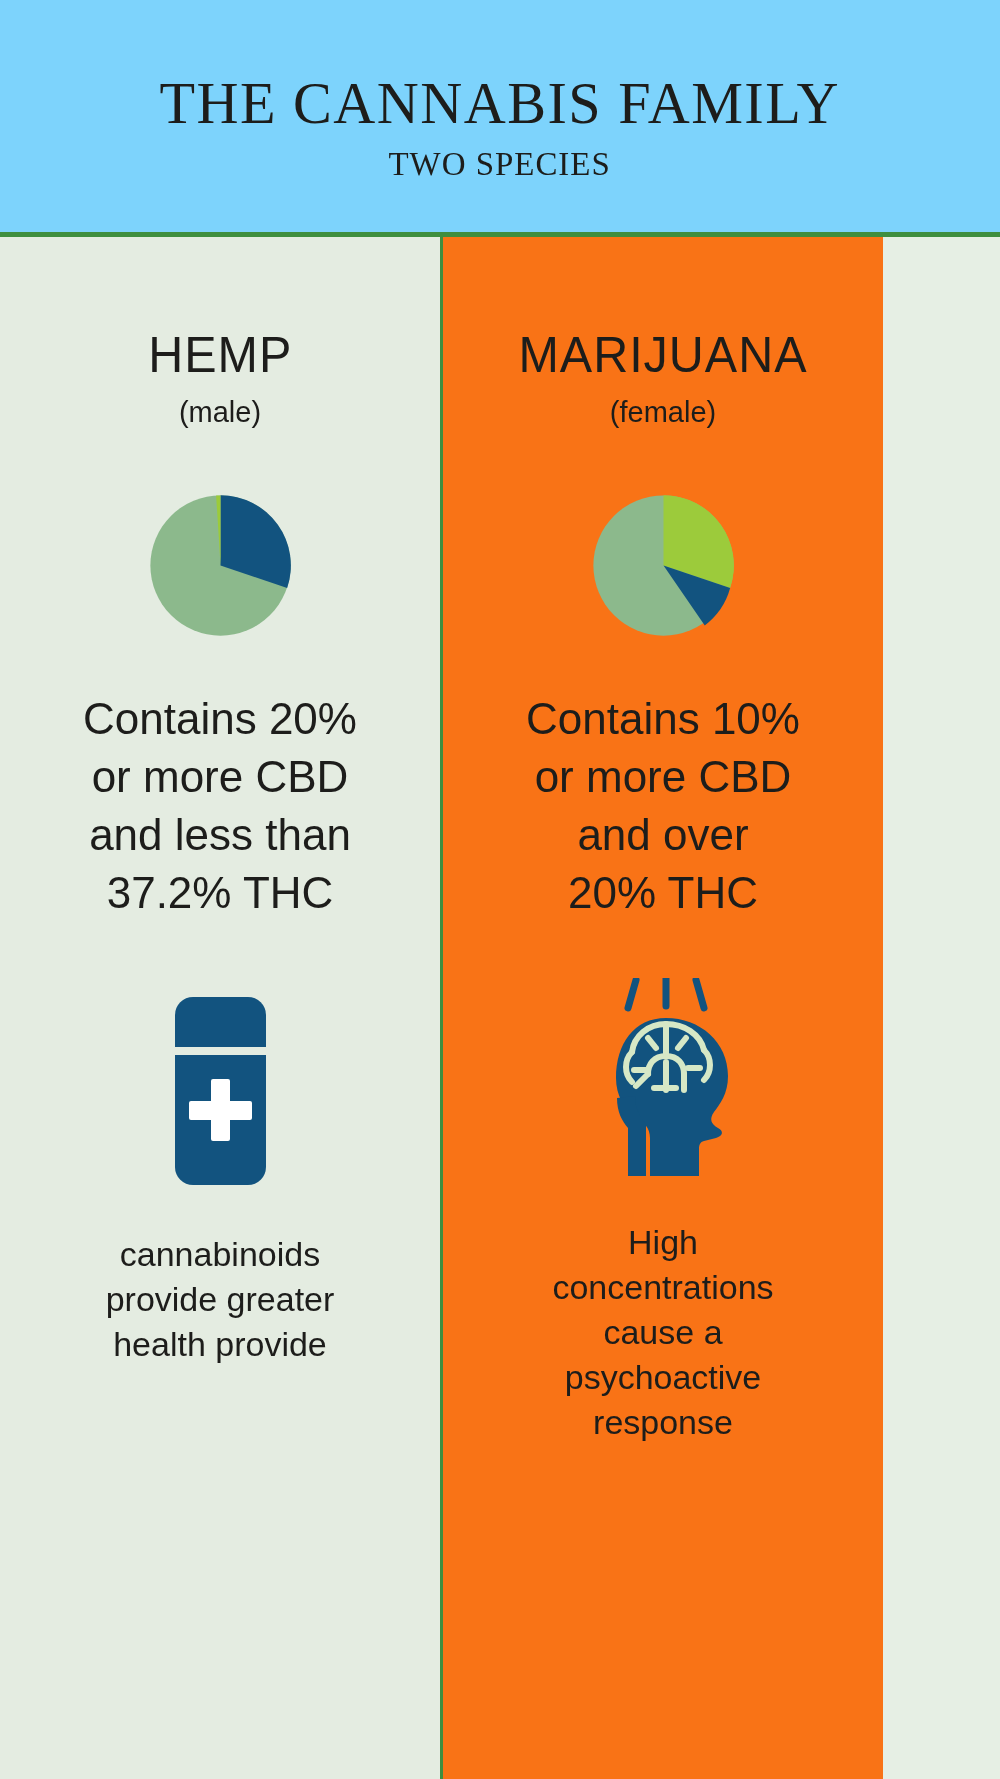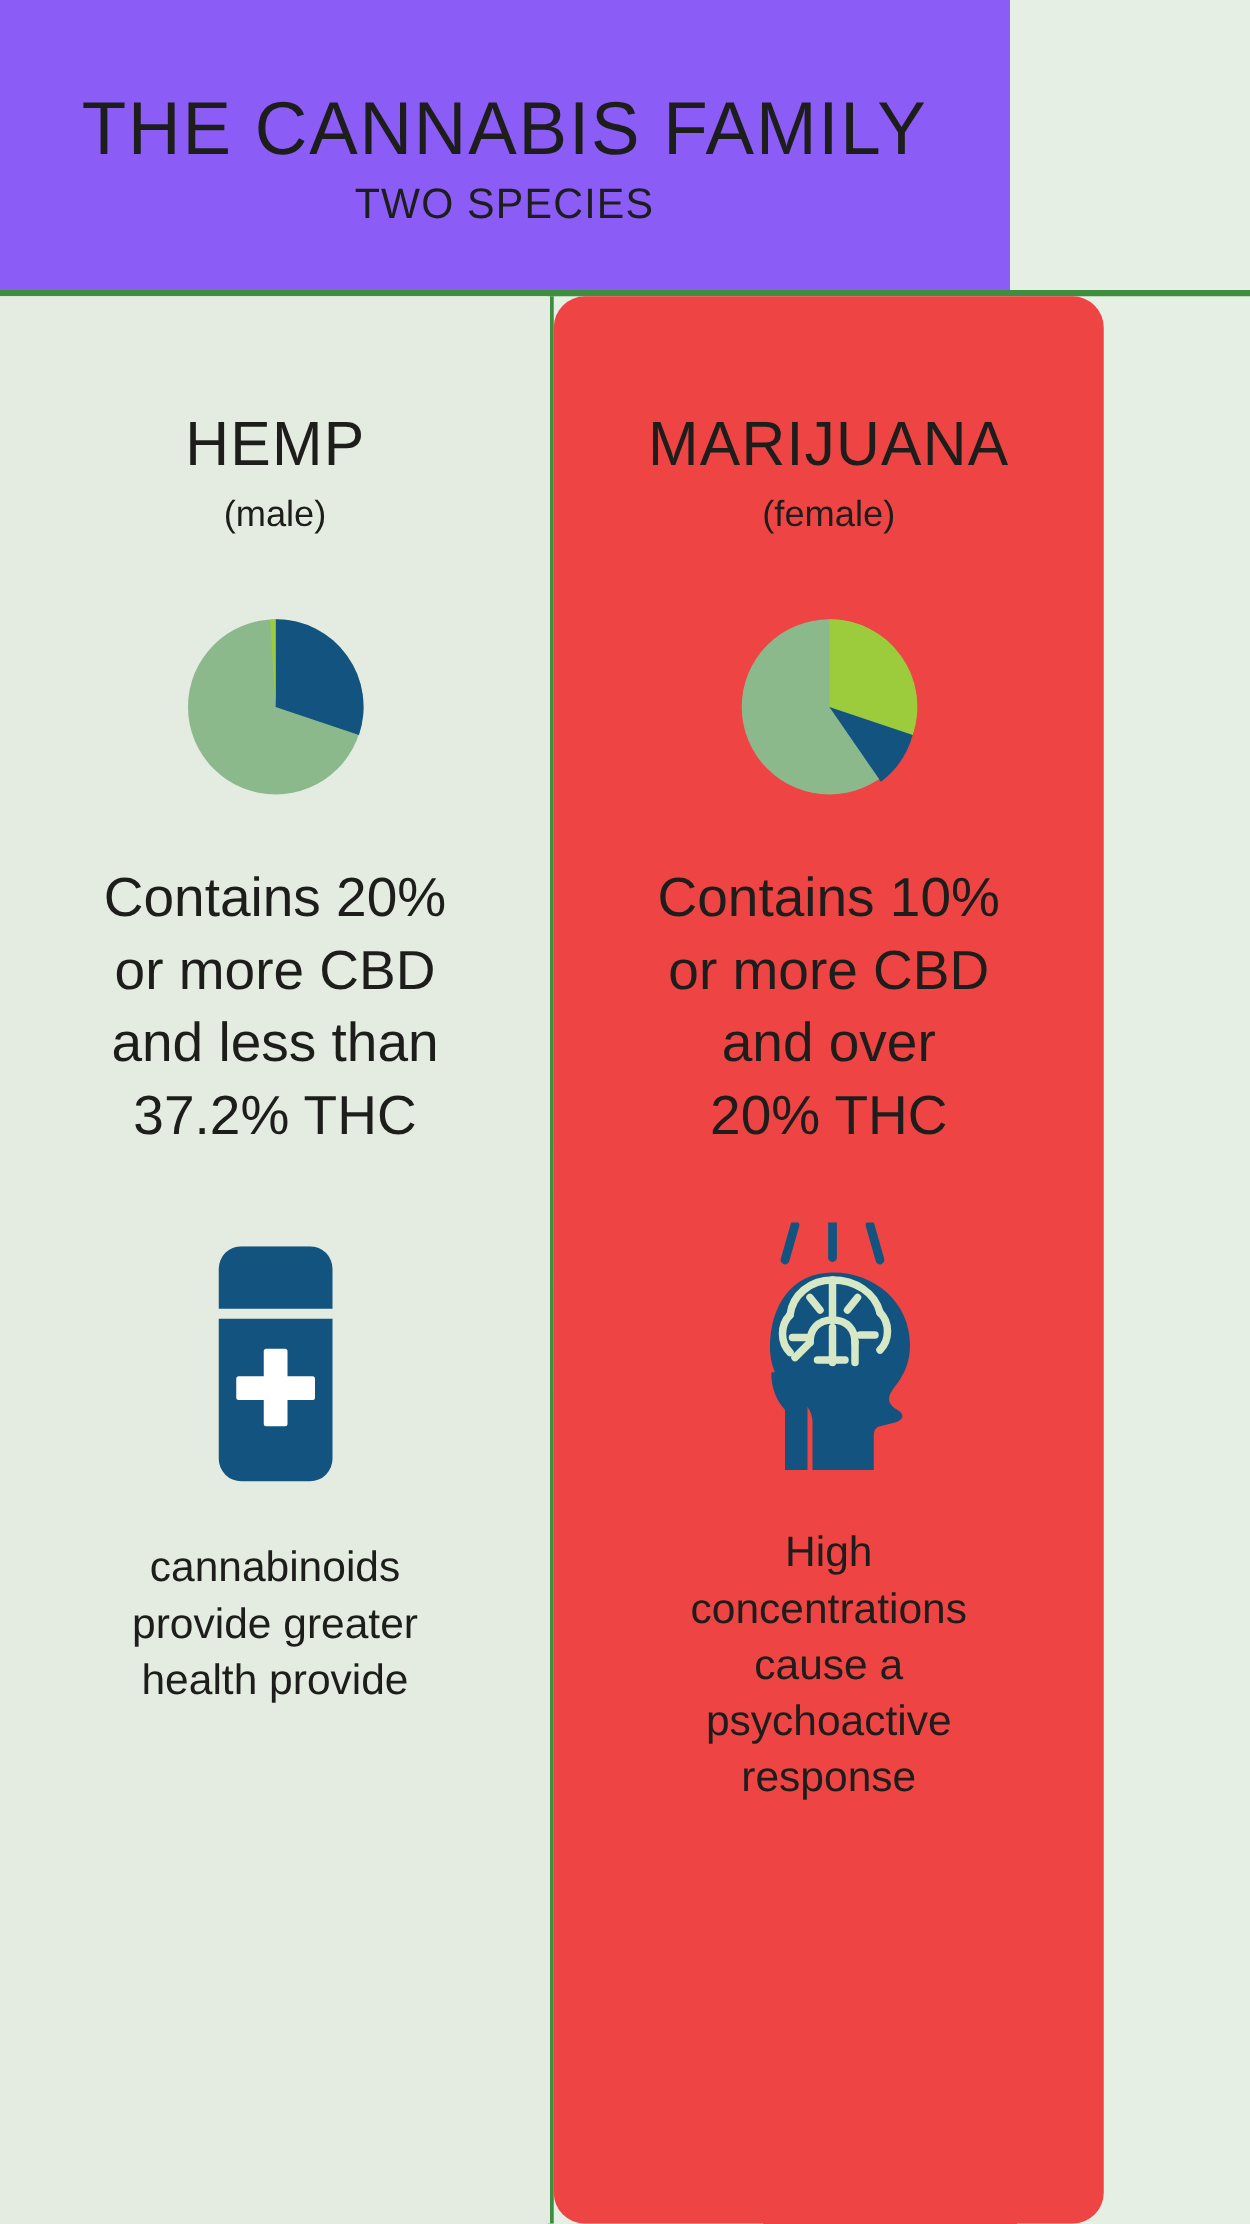--- a/index.html
+++ b/index.html
@@ -11,26 +11,27 @@
   }
   .poster{
     position:relative;
     width:1000px;height:1779px;
     overflow:hidden;
   }
 
   
   .header{
     position:absolute;left:0;top:0;
-    width:808px;height:232px;
-    background:#8b5cf6;
+    width:1000px;height:232px;
+    background:#7dd3fc;
     display:flex;flex-direction:column;
     align-items:center;justify-content:center;
     box-sizing:border-box;
     padding-top:22px;
+    font-family:Liberation Serif, serif;
   }
   .header-title{
     font-size:60px;
     letter-spacing:1.5px;
     color:#1d1d1b;
     font-weight:400;
     line-height:1.05;
     white-space:nowrap;
     transform:scaleX(0.97);
   }
@@ -53,21 +54,21 @@
   .body{
     position:absolute;left:0;top:237px;
     width:1000px;height:1542px;
   }
   .col{
     position:absolute;top:0;
     width:440px;height:1542px;
     box-sizing:border-box;
   }
   .col-left{ left:0;   background:#e4ece1; }
-  .col-right{left:443; background:#ef4444;border-radius:25px; }
+  .col-right{left:443; background:#f97316; }
   .col-right{left:443px;}
   .divider{
     position:absolute;left:438px;top:0;
     width:5px;height:1542px;
     background:#3f8e3f;
   }
 
   
   .leaf-wm{
     position:absolute;

